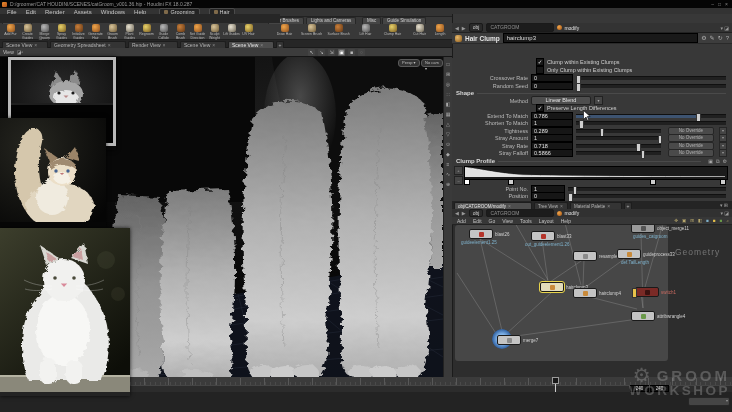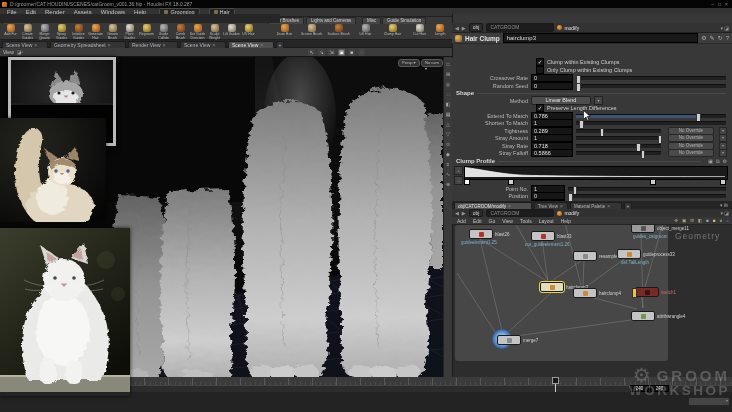--- a/index.html
+++ b/index.html
@@ -86,21 +86,21 @@
   .graph{position:absolute;left:455px;top:225px;width:277px;height:138px;overflow:hidden;background:#2d2d2d;}
   .gbox{position:absolute;left:0;top:0;width:213px;height:136px;background:#474747;border-radius:3px;}
   .node{position:absolute;display:flex;align-items:center;gap:2px;z-index:3;}
   .nbody{position:relative;width:22px;height:8px;background:#c4c4c4;border:1px solid #1a1a1a;border-radius:2px;display:flex;align-items:center;justify-content:center;flex:none;}
   .nico{width:5px;height:5px;border-radius:1px;}
   .nlab{font-size:4.5px;color:#d2d2d2;white-space:nowrap;}
   .node.sel .nbody{outline:1.5px solid #e8d44a;background:#e3dcba;}
   .node.disp .ring{position:absolute;left:-5px;top:-6px;width:20px;height:20px;border-radius:50%;background:radial-gradient(circle,#7fb2e8 35%,#2f5f9f 70%,rgba(47,95,159,0) 72%);z-index:-1;}
   .nflag{position:absolute;left:-4px;top:0;width:3px;height:8px;background:#e8c24a;border:0.5px solid #333;}
   .ann{position:absolute;font-size:4.5px;color:#7fb2cc;white-space:nowrap;z-index:2;}
-  .geolbl{position:absolute;font-size:8.5px;color:#757575;letter-spacing:1px;z-index:1;}
+  .geolbl{position:absolute;font-size:8.5px;color:#757575;letter-spacing:1px;z-index:1;margin-top:16px;}
   
   .timeline{left:0;top:377px;width:732px;height:14px;background:#303030;z-index:2;}
   .ruler{position:absolute;left:0;top:0;width:732px;height:8px;background:#3b3b3b;border-bottom:1px solid #1f1f1f;
     background-image:repeating-linear-gradient(90deg,#585858 0 1px,transparent 1px 24px),repeating-linear-gradient(90deg,#4a4a4a 0 1px,transparent 1px 5px);
     background-size:100% 7px,100% 3px;background-position:0 1px,0 5px;background-repeat:no-repeat;}
   .track{position:absolute;left:0;top:8px;width:732px;height:6px;background:#2c2c2c;border-top:1px solid #454545;}
   .playhead{position:absolute;left:552px;top:0;width:7px;height:7px;background:#191919;border:1px solid #9a9a9a;box-sizing:border-box;}
   .playhead::after{content:'';position:absolute;left:2px;top:6px;width:1px;height:8px;background:#cfcfcf;}
   .tfield{position:absolute;top:8px;width:17px;height:5px;background:#141414;border:1px solid #000;font-size:4.5px;color:#ddd;line-height:5px;text-align:center;}
   .tbtn{position:absolute;background:#454545;border:1px solid #262626;border-radius:2px;height:6px;}

